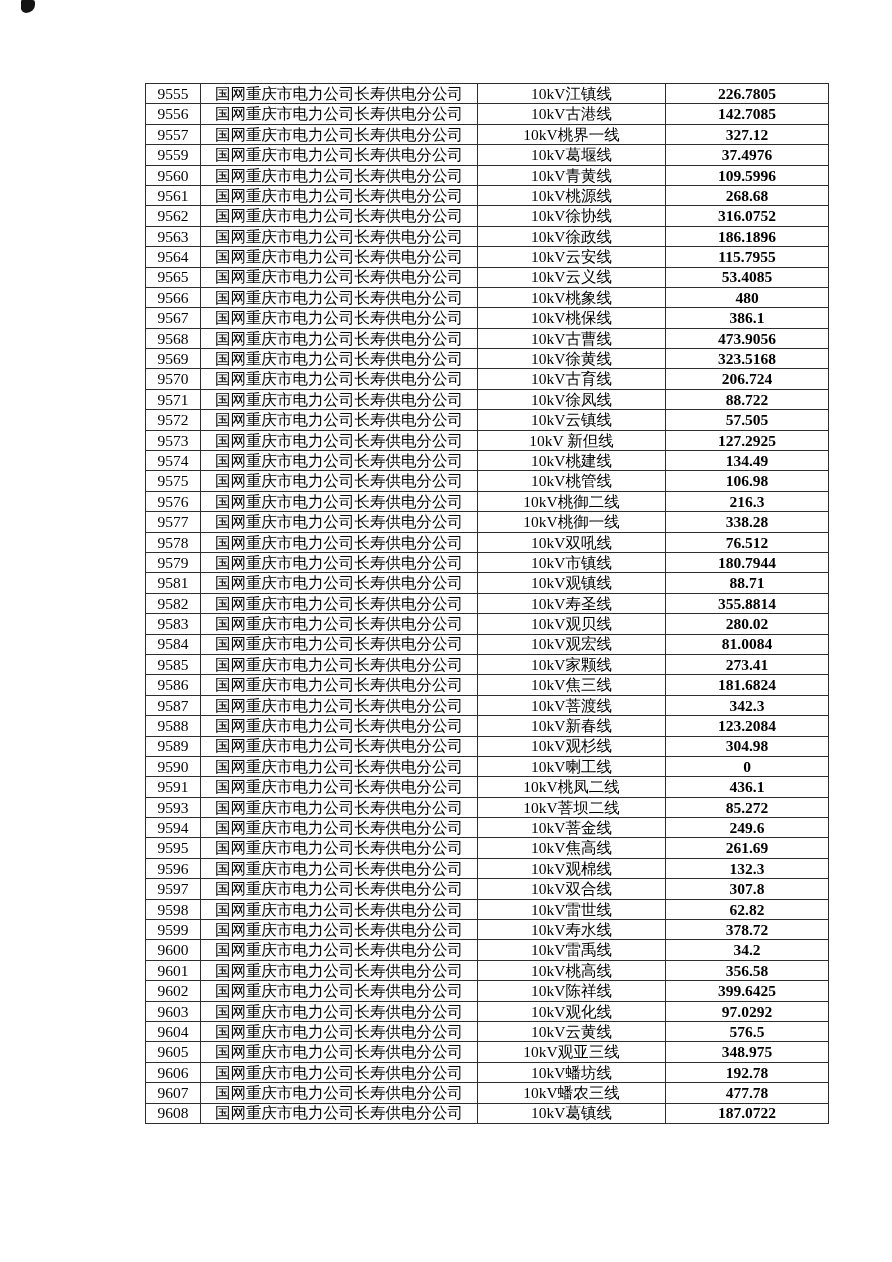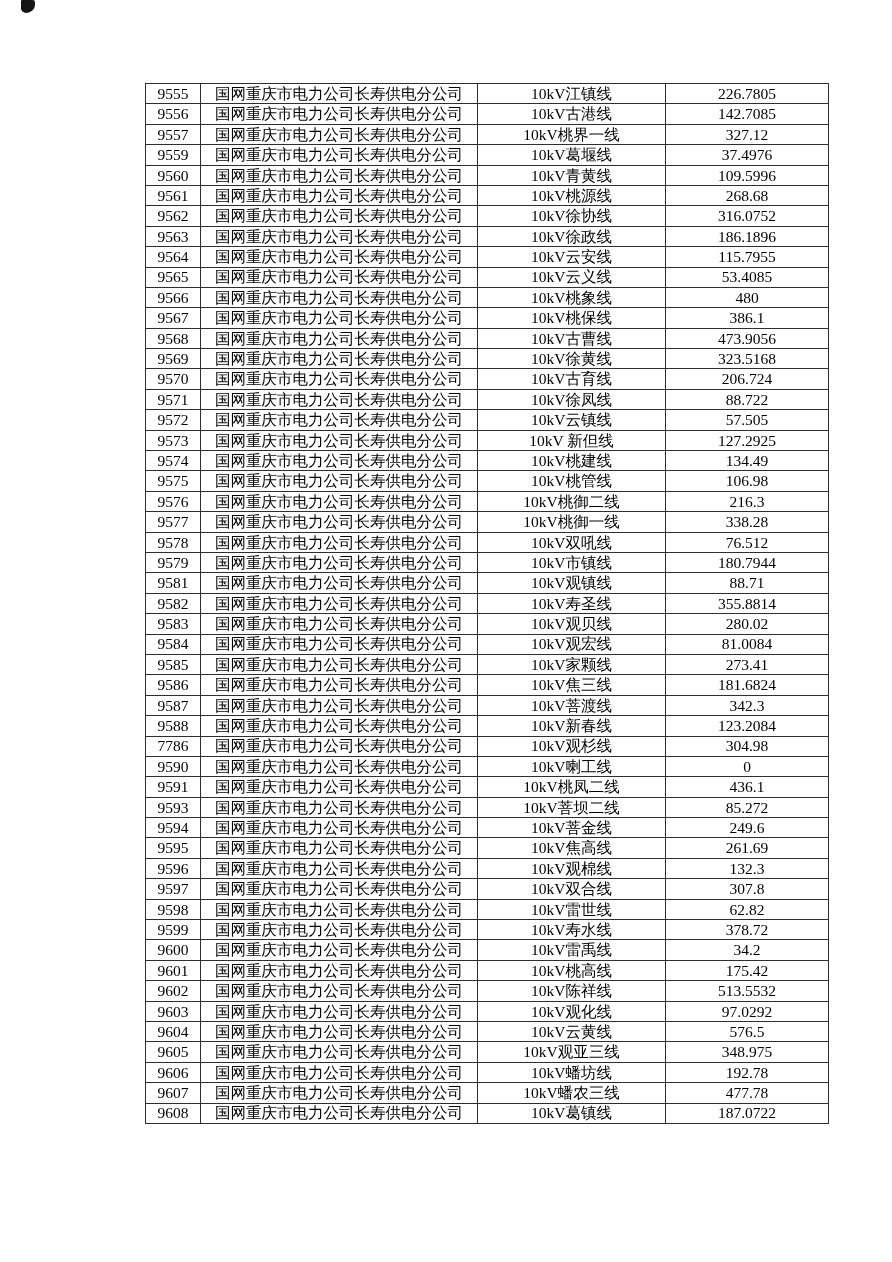--- a/index.html
+++ b/index.html
@@ -35,21 +35,21 @@
     height: 19.4px;
     padding: 0 2px;
     text-align: center;
     vertical-align: middle;
     font-size: 15.5px;
     line-height: 1;
     white-space: nowrap;
     overflow: hidden;
   }
   td.col-id { font-size: 15px; }
-  td.col-value { font-size: 15px; }
+  td.col-value { font-size: 15px; font-weight: bold; }
 </style>
 </head>
 <body>
 
 <div class="page">
   <div class="ink-mark"></div>
 
   <table class="data-table">
     <colgroup>
       <col style="width:55px">
@@ -278,21 +278,21 @@
   </tr>
 
   <tr>
     <td class="col-id">9588</td>
     <td class="col-company">国网重庆市电力公司长寿供电分公司</td>
     <td class="col-line">10kV新春线</td>
     <td class="col-value">123.2084</td>
   </tr>
 
   <tr>
-    <td class="col-id">7786</td>
+    <td class="col-id">9589</td>
     <td class="col-company">国网重庆市电力公司长寿供电分公司</td>
     <td class="col-line">10kV观杉线</td>
     <td class="col-value">304.98</td>
   </tr>
 
   <tr>
     <td class="col-id">9590</td>
     <td class="col-company">国网重庆市电力公司长寿供电分公司</td>
     <td class="col-line">10kV喇工线</td>
     <td class="col-value">0</td>
@@ -359,28 +359,28 @@
     <td class="col-id">9600</td>
     <td class="col-company">国网重庆市电力公司长寿供电分公司</td>
     <td class="col-line">10kV雷禹线</td>
     <td class="col-value">34.2</td>
   </tr>
 
   <tr>
     <td class="col-id">9601</td>
     <td class="col-company">国网重庆市电力公司长寿供电分公司</td>
     <td class="col-line">10kV桃高线</td>
-    <td class="col-value">175.42</td>
+    <td class="col-value">356.58</td>
   </tr>
 
   <tr>
     <td class="col-id">9602</td>
     <td class="col-company">国网重庆市电力公司长寿供电分公司</td>
     <td class="col-line">10kV陈祥线</td>
-    <td class="col-value">513.5532</td>
+    <td class="col-value">399.6425</td>
   </tr>
 
   <tr>
     <td class="col-id">9603</td>
     <td class="col-company">国网重庆市电力公司长寿供电分公司</td>
     <td class="col-line">10kV观化线</td>
     <td class="col-value">97.0292</td>
   </tr>
 
   <tr>

